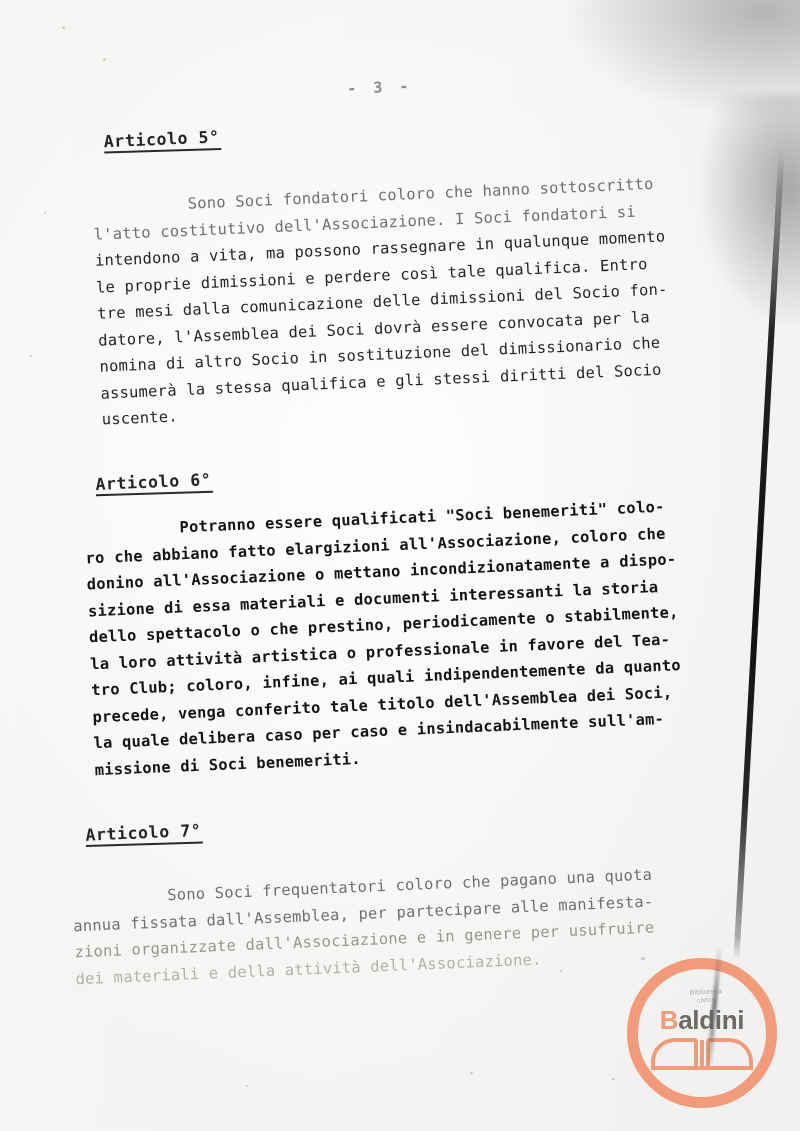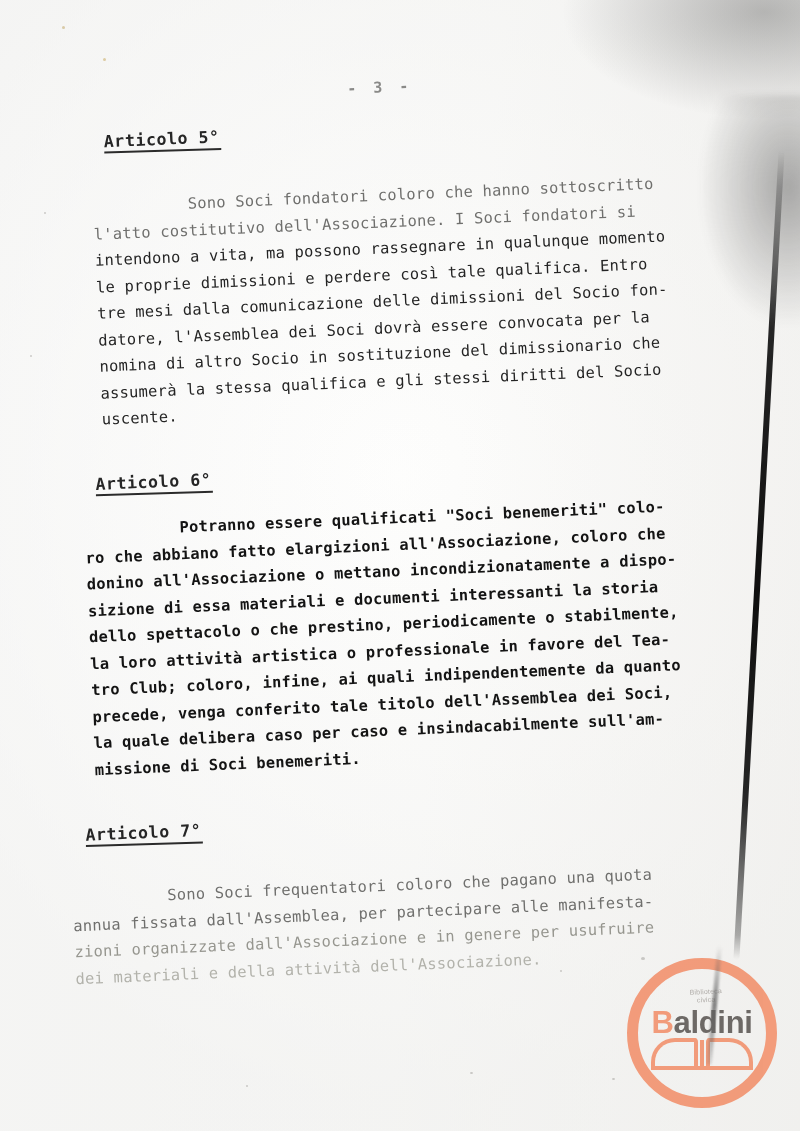--- a/index.html
+++ b/index.html
@@ -156,21 +156,21 @@
     letter-spacing: 0.2px;
     transform: rotate(-3deg);
   }
   .stamp .stamp-name {
     position: absolute;
     left: 0;
     top: 47px;
     width: 150px;
     text-align: center;
     font-family: "Liberation Sans", sans-serif;
-    font-size: 31px;
+    font-size: 26px;
     font-weight: 700;
     color: #5b5754;
     letter-spacing: -0.3px;
   }
   .stamp .stamp-name b { color: #f2906b; font-weight: 700; }
   .stamp .book {
     position: absolute;
     left: 24px;
     top: 80px;
     width: 102px;

